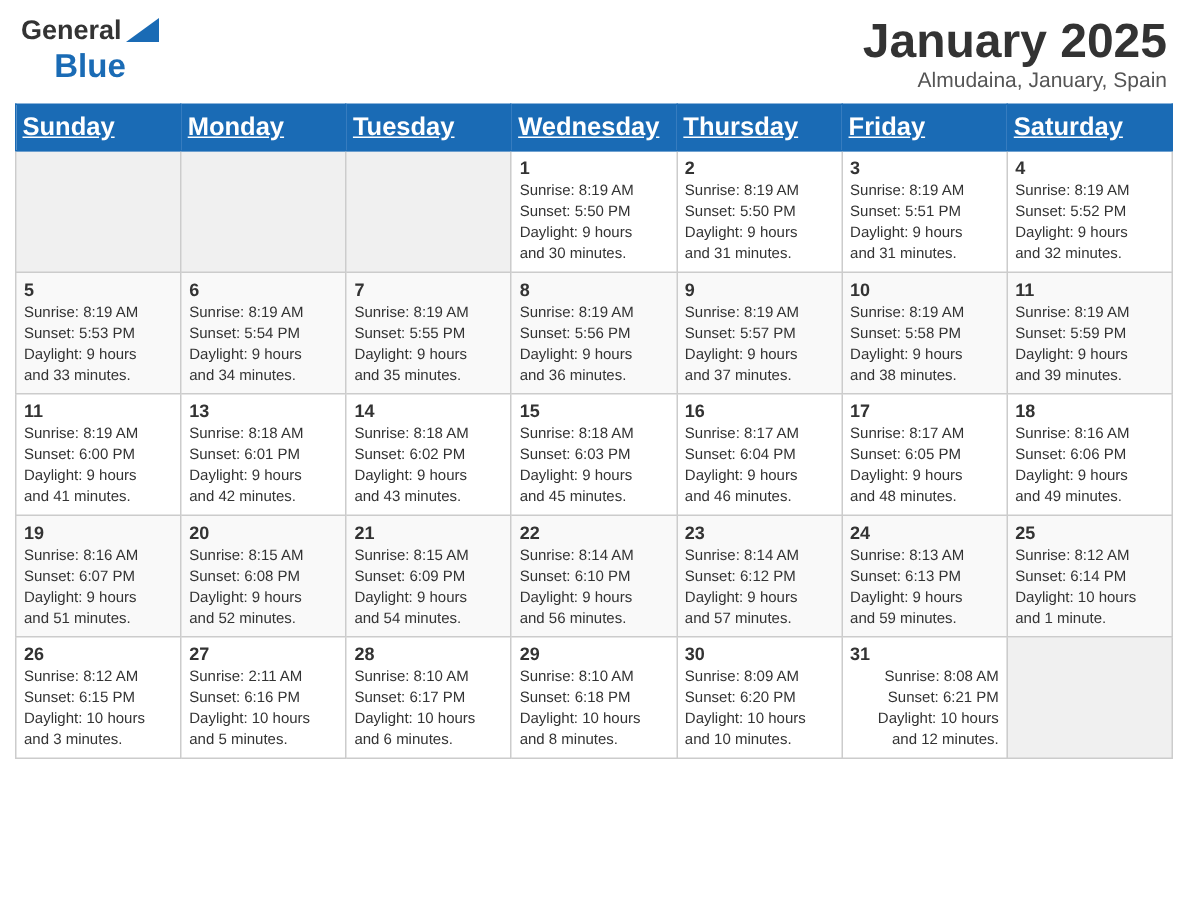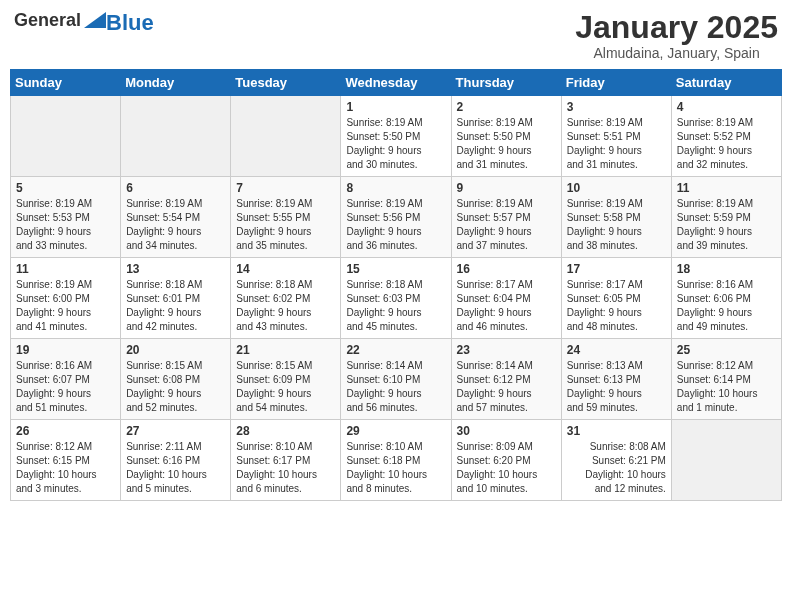--- a/index.html
+++ b/index.html
@@ -12,54 +12,55 @@
     }
     .header {
       display: flex;
       justify-content: space-between;
       align-items: flex-start;
       margin-bottom: 8px;
       padding: 0 4px;
     }
     .logo {
       display: flex;
-      flex-direction: row;
-      align-items: flex-start;
+      flex-direction: column;
+      align-items: center;
     }
     .logo-line {
       display: flex;
       align-items: center;
       gap: 2px;
     }
     .title-block {
-      text-align: center;
+      text-align: right;
     }
     .month-title {
       font-size: 32px;
       font-weight: bold;
       color: #333;
       line-height: 1.1;
     }
     .subtitle {
       font-size: 14px;
       color: #555;
     }
     table {
       width: 100%;
       border-collapse: collapse;
       border: 1px solid #ccc;
     }
     thead tr th {
       background-color: #1a6bb5;
       color: #fff;
-      font-size: 13px;
+      font-size: 17px;
       font-weight: bold;
       padding: 5px 4px;
       text-align: left;
       border: 1px solid #1a6bb5;
+      text-decoration: underline;
     }
     tbody tr td {
       vertical-align: top;
       padding: 4px 5px;
       border: 1px solid #ccc;
       width: calc(100% / 7);
       min-height: 80px;
       font-size: 10.5px;
       color: #333;
       background: #fff;

